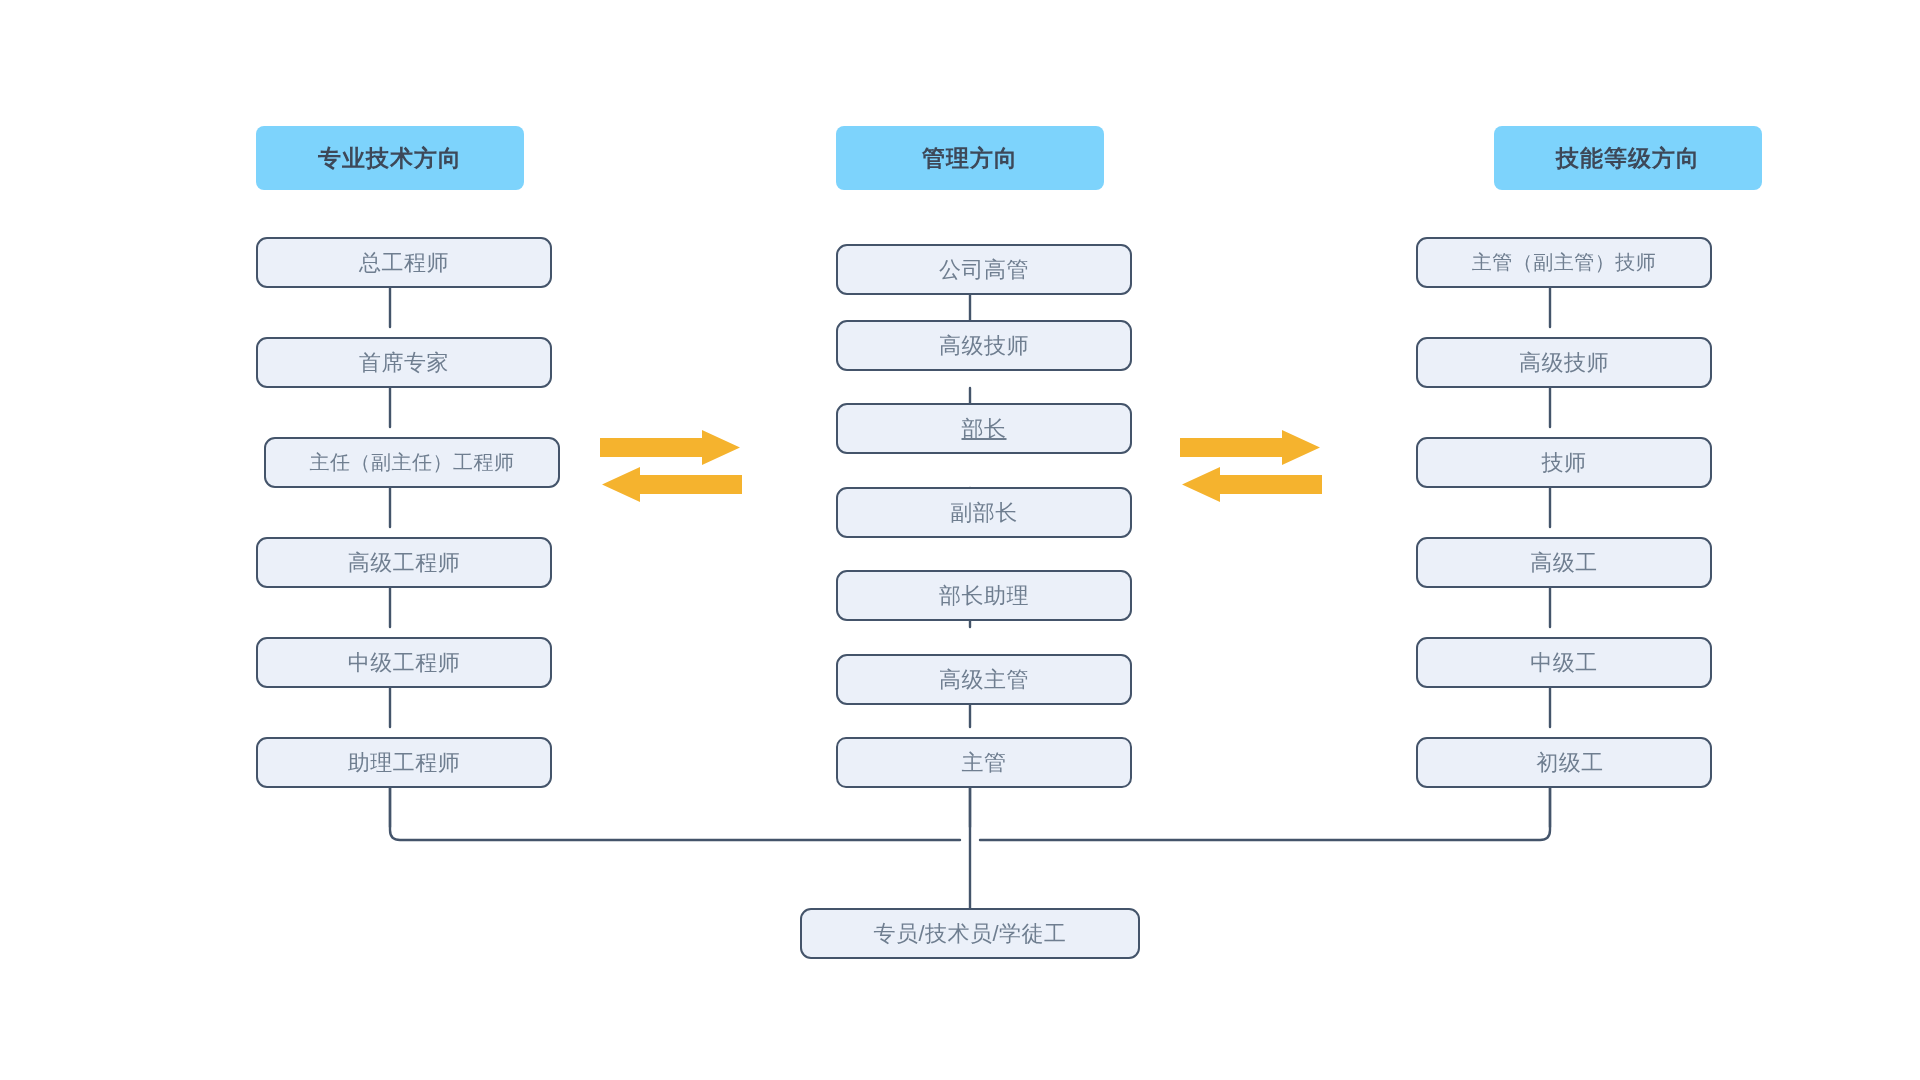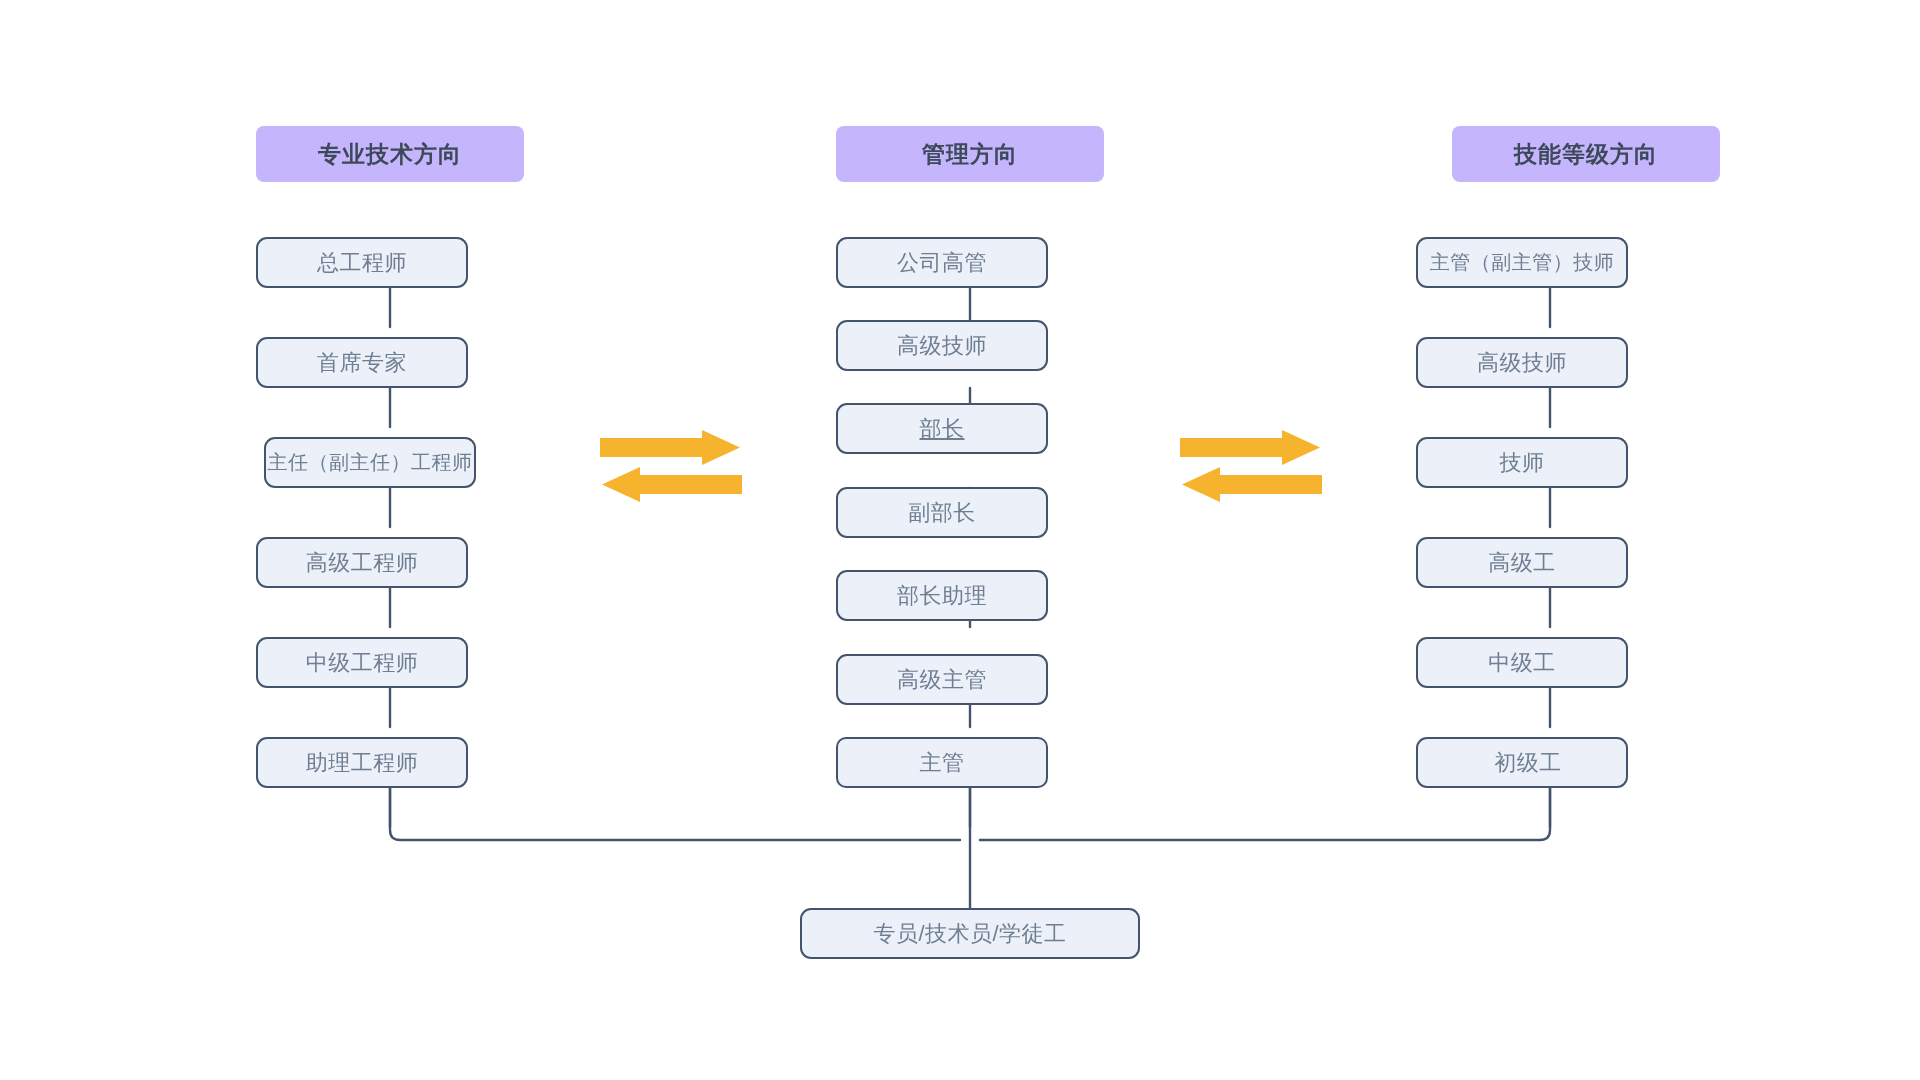--- a/index.html
+++ b/index.html
@@ -27,23 +27,23 @@
     width: 1920px;
     height: 1080px;
     pointer-events: none;
   }
   .col {
     position: absolute;
     width: 268px;
   }
   .col-head {
     position: relative;
-    height: 56px;
+    height: 64px;
     border-radius: 8px;
-    background: #c4b5fd;
+    background: #7dd3fc;
     color: #3D4858;
     font-size: 23px;
     font-weight: bold;
     letter-spacing: 1px;
     display: flex;
     align-items: center;
     justify-content: center;
     box-sizing: border-box;
   }
   .node {
@@ -55,21 +55,21 @@
     color: #6F7E90;
     font-size: 22px;
     display: flex;
     align-items: center;
     justify-content: center;
     box-sizing: border-box;
     white-space: nowrap;
     letter-spacing: 0.5px;
   }
   .node.wide {
-    width: 212px;
+    width: 296px;
     text-align: center;
   }
   .arrow-pair {
     position: absolute;
     width: 142px;
     height: 72px;
   }
   .arrow-pair svg {
     display: block;
     width: 142px;
@@ -135,29 +135,29 @@
   <div class="node wide" style="position:absolute; left:256px; top:237px;">总工程师</div>
   <div class="node wide" style="position:absolute; left:256px; top:337px;">首席专家</div>
   <div class="node wide" style="position:absolute; left:256px; top:437px; font-size:20px;margin-left:8px;">主任（副主任）工程师</div>
   <div class="node wide" style="position:absolute; left:256px; top:537px;">高级工程师</div>
   <div class="node wide" style="position:absolute; left:256px; top:637px;">中级工程师</div>
   <div class="node wide" style="position:absolute; left:256px; top:737px;">助理工程师</div>
 
   <div class="col" style="left:836px; top:126px;">
     <div class="col-head">管理方向</div>
   </div>
-  <div class="node wide" style="position:absolute; left:836px; top:237px;">公司高管</div>
+  <div class="node wide" style="position:absolute; left:836px; top:244px;">公司高管</div>
   <div class="node wide" style="position:absolute; left:836px; top:320px;">高级技师</div>
   <div class="node wide" style="position:absolute; left:836px; top:403px;text-decoration:underline;">部长</div>
   <div class="node wide" style="position:absolute; left:836px; top:487px;">副部长</div>
   <div class="node wide" style="position:absolute; left:836px; top:570px;">部长助理</div>
   <div class="node wide" style="position:absolute; left:836px; top:654px;">高级主管</div>
   <div class="node wide" style="position:absolute; left:836px; top:737px;border-radius:10px;">主管</div>
 
-  <div class="col" style="left:1452px; top:126px;">
+  <div class="col" style="left:1494px; top:126px;">
     <div class="col-head">技能等级方向</div>
   </div>
   <div class="node wide" style="position:absolute; left:1416px; top:237px; font-size:20px;">主管（副主管）技师</div>
   <div class="node wide" style="position:absolute; left:1416px; top:337px;">高级技师</div>
   <div class="node wide" style="position:absolute; left:1416px; top:437px;">技师</div>
   <div class="node wide" style="position:absolute; left:1416px; top:537px;">高级工</div>
   <div class="node wide" style="position:absolute; left:1416px; top:637px;">中级工</div>
   <div class="node wide" style="position:absolute; left:1416px; top:737px;padding-left:12px;">初级工</div>
 
   <div class="arrow-pair" style="left:600px; top:430px;">

